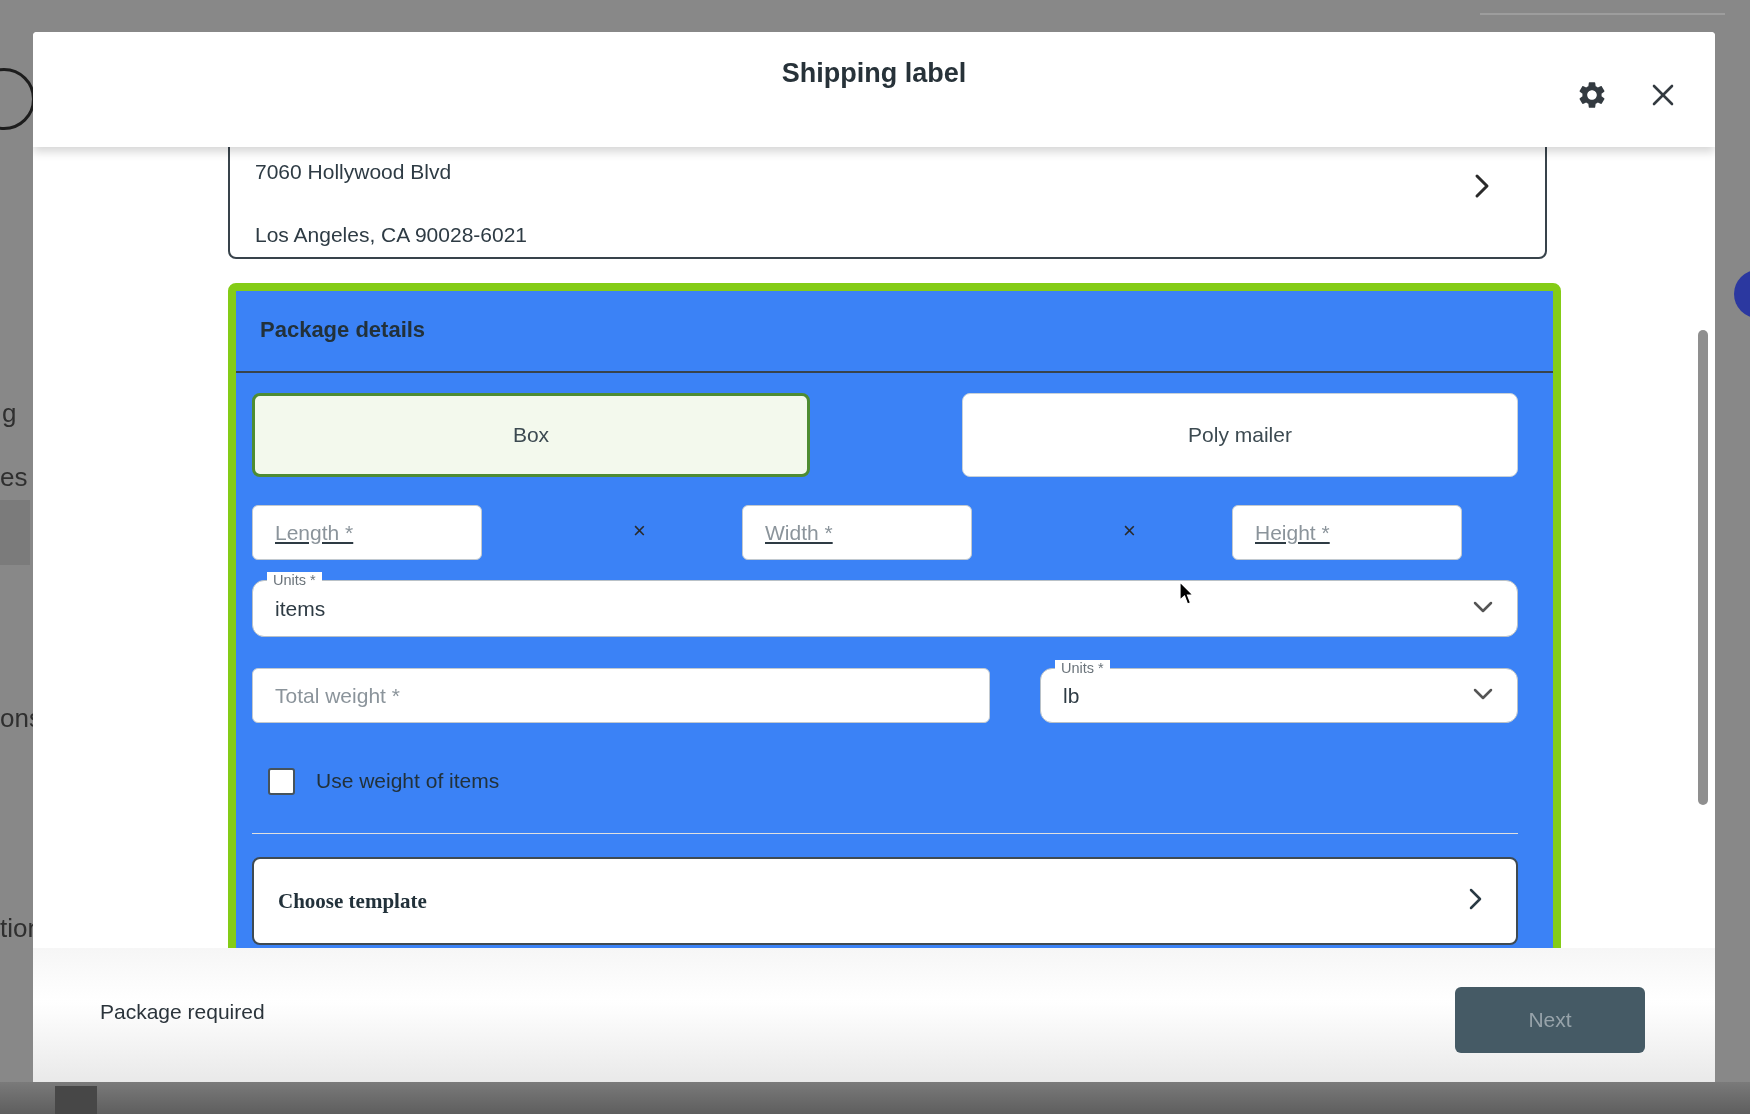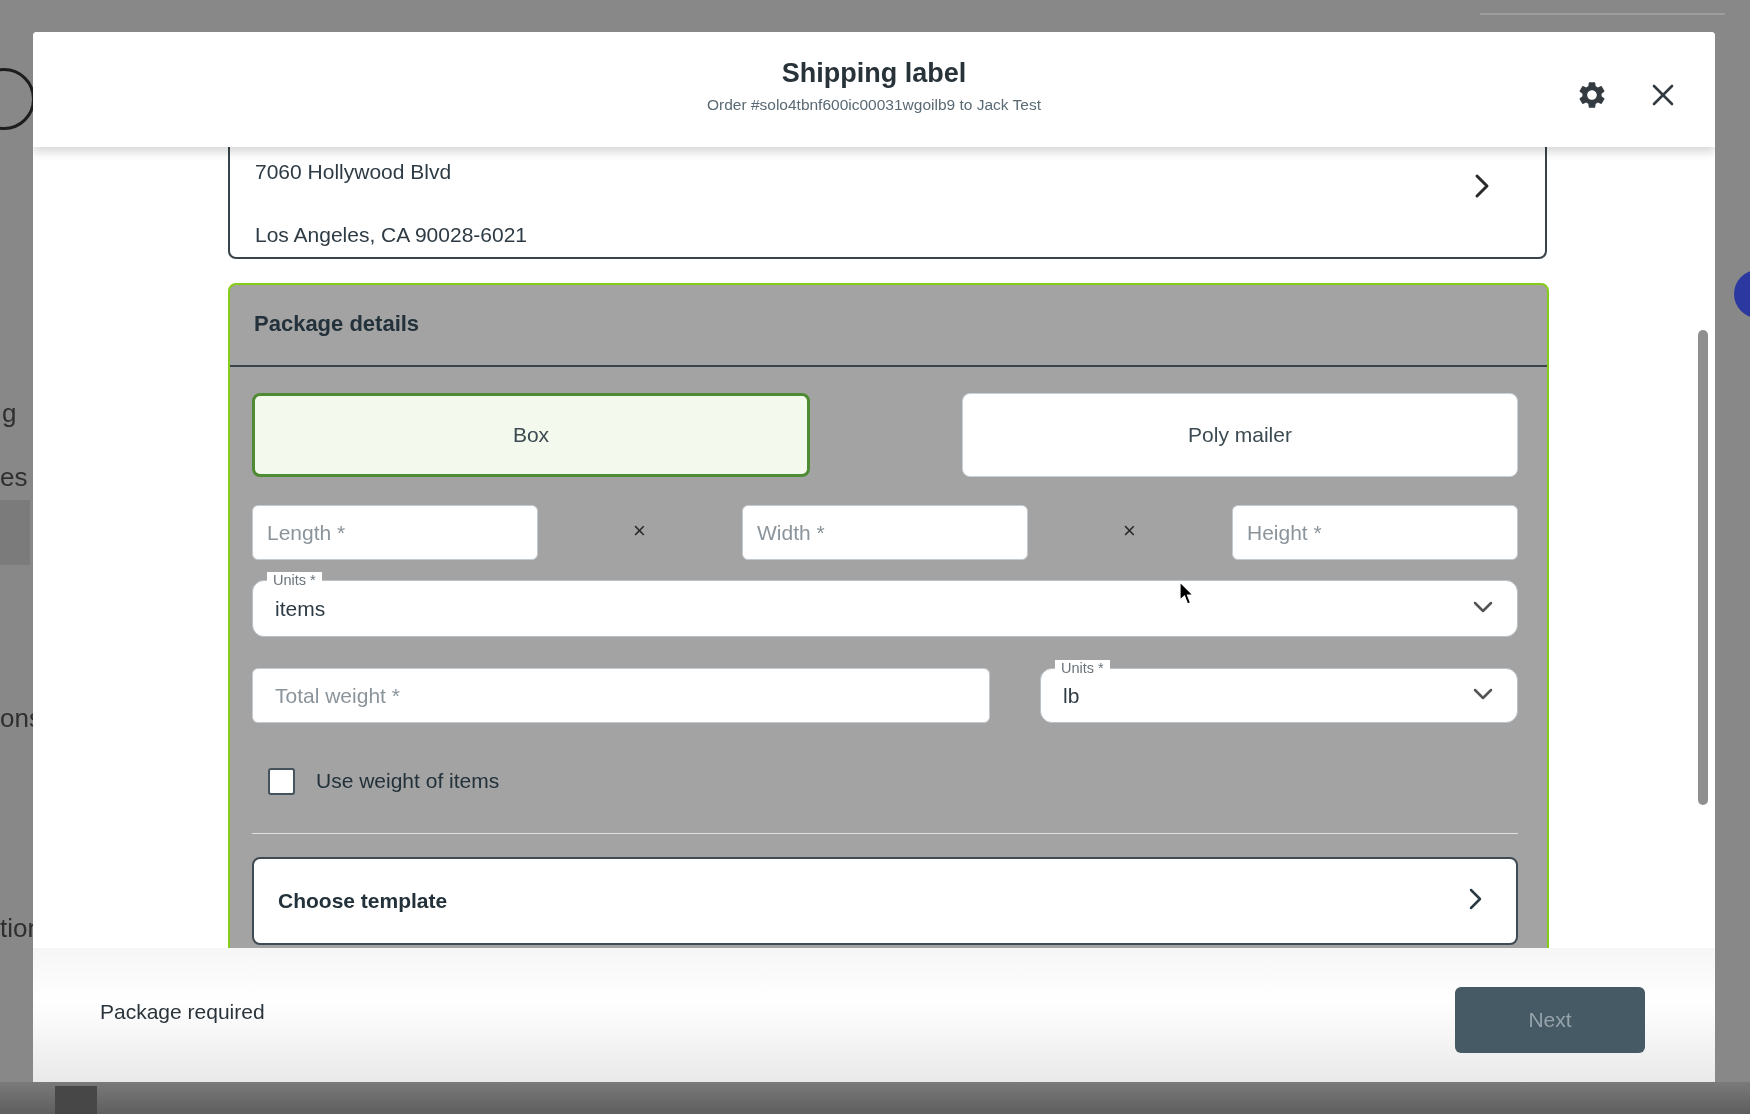--- a/index.html
+++ b/index.html
@@ -31,32 +31,32 @@
   .close-btn{left:1608px;top:43px;}
 
   
   .address-card{left:195px;top:70px;width:1315px;height:153px;border:2px solid #38434b;border-radius:8px;background:#fff;z-index:1;}
   .address-line{left:222px;font-size:21px;color:#2e3b44;z-index:2;}
   .addr1{top:128px;}
   .addr2{top:163px;margin-top:28px;}
   .addr-chevron{left:1440px;top:140px;z-index:2;}
 
   
-  .pkg-card{left:195px;top:251px;width:1317px;height:680px;border:2px solid #84cc16;border-radius:8px;background:#a3a3a3;z-index:1;}
+  .pkg-card{left:195px;top:251px;width:1317px;height:680px;border:8px solid #84cc16;border-radius:8px;background:#3b82f6;z-index:1;}
   .pkg-card-header{left:0;top:0;width:100%;height:80px;border-bottom:2px solid #38434b;}
   .pkg-title{left:24px;top:26px;font-size:22px;font-weight:700;color:#22313a;}
 
   .type-btn{top:361px;height:84px;border-radius:8px;display:flex;align-items:center;justify-content:center;
     font-size:21px;color:#3c4a51;cursor:pointer;z-index:2;box-sizing:border-box;}
   .type-box{left:219px;width:558px;border:3px solid #4e8c33;background:#f3f9ed;}
   .type-poly{left:929px;width:556px;border:1.5px solid #c7d1d9;background:#fff;}
 
-  .dim-input{top:473px;width:286px;height:55px;z-index:2;box-sizing:border-box;
-    border:1.5px solid #c2c9cf;border-radius:6px;padding:0 0 0 14px;font-size:21px;color:#2e3b44;outline:none;
-    font-family:"Liberation Sans","DejaVu Sans",sans-serif;}
+  .dim-input{top:473px;width:230px;height:55px;z-index:2;box-sizing:border-box;
+    border:1.5px solid #c2c9cf;border-radius:6px;padding:0 0 0 22px;font-size:21px;color:#2e3b44;outline:none;
+    font-family:"Liberation Sans","DejaVu Sans",sans-serif;text-decoration:underline;}
   .dim-input::placeholder{color:#8b949b;opacity:1;}
   .dim-len{left:219px;} .dim-wid{left:709px;} .dim-hei{left:1199px;}
   .dim-sep{top:486px;font-size:22px;color:#2a2a2a;z-index:2;}
   .sep1{left:600px;} .sep2{left:1090px;}
 
   .select-box{border:1.5px solid #b9c1c7;border-radius:12px;background:#fff;z-index:2;box-sizing:border-box;cursor:pointer;}
   .sel-dimunits{left:219px;top:548px;width:1266px;height:57px;}
   .sel-wtunits{left:1007px;top:636px;width:478px;height:55px;}
   .float-label{position:absolute;top:-9px;left:14px;background:#fff;padding:0 6px;font-size:14.5px;color:#6a737a;}
   .select-value{position:absolute;left:22px;top:50%;transform:translateY(-50%);font-size:21px;color:#2e3b44;}
@@ -67,21 +67,21 @@
     font-family:"Liberation Sans","DejaVu Sans",sans-serif;}
   .weight-input::placeholder{color:#8b949b;opacity:1;}
 
   .checkbox{left:235px;top:736px;width:23px;height:23px;border:2px solid #46535c;border-radius:3px;background:#fff;z-index:2;cursor:pointer;}
   .checkbox-label{left:283px;top:737px;font-size:21px;color:#22313a;z-index:2;}
 
   .divider{left:219px;top:801px;width:1266px;height:1px;background:#e0e0e0;z-index:2;}
 
   .template-row{left:219px;top:825px;width:1266px;height:88px;border:2px solid #3f4a52;border-radius:8px;background:#fff;
     z-index:2;cursor:pointer;box-sizing:border-box;}
-  .template-label{position:absolute;left:24px;top:50%;transform:translateY(-50%);font-size:21px;font-weight:700;color:#22313a;}
+  .template-label{position:absolute;left:24px;top:50%;transform:translateY(-50%);font-size:21px;font-weight:700;color:#22313a;font-family:Liberation Serif, serif;}
   .template-chevron{position:absolute;right:32px;top:50%;transform:translateY(-50%);}
 
   .scrollbar{left:1665px;top:298px;width:10px;height:475px;background:#8f8f8f;border-radius:5px;z-index:8;cursor:pointer;}
 
   
   .modal-footer{left:0;top:916px;width:1682px;height:134px;z-index:6;
     background:linear-gradient(180deg,#f6f6f6 0%,#ffffff 40%,#e9e9e9 100%);}
   .footer-status{left:67px;top:52px;font-size:21px;color:#2b343b;}
   .next-btn{left:1422px;top:39px;width:190px;height:66px;background:#455a65;border-radius:6px;
     display:flex;align-items:center;justify-content:center;font-size:21px;font-weight:500;color:#97a3aa;cursor:pointer;}
@@ -159,21 +159,20 @@
     <div class="template-label">Choose template</div>
     <div class="template-chevron">
       <svg width="16" height="26" viewBox="0 0 16 26">
           <polyline points="3,4 12,13 3,22" fill="none" stroke="#2a3a44" stroke-width="2.5" stroke-linecap="round" stroke-linejoin="round"></polyline>
         </svg>
     </div>
   </div>
 
   <div class="abs modal-header">
     <div class="abs modal-title">Shipping label</div>
-    <div class="abs modal-subtitle">Order #solo4tbnf600ic00031wgoilb9 to Jack Test</div>
     <div class="abs icon-btn gear-btn">
       <span>
         <svg width="32" height="32" viewBox="0 0 24 24" fill="#333a40">
             <path d="M19.14,12.94c0.04-0.3,0.06-0.61,0.06-0.94c0-0.32-0.02-0.64-0.07-0.94l2.03-1.58c0.18-0.14,0.23-0.41,0.12-0.61l-1.92-3.32c-0.12-0.22-0.37-0.29-0.59-0.22l-2.39,0.96c-0.5-0.38-1.03-0.7-1.62-0.94L14.4,2.81c-0.04-0.24-0.24-0.41-0.48-0.41h-3.84c-0.24,0-0.43,0.17-0.47,0.41L9.25,5.35C8.66,5.59,8.12,5.92,7.63,6.29L5.24,5.33c-0.22-0.08-0.47,0-0.59,0.22L2.74,8.87C2.62,9.08,2.66,9.34,2.86,9.48l2.03,1.58C4.84,11.36,4.8,11.69,4.8,12s0.02,0.64,0.07,0.94l-2.03,1.58c-0.18,0.14-0.23,0.41-0.12,0.61l1.92,3.32c0.12,0.22,0.37,0.29,0.59,0.22l2.39-0.96c0.5,0.38,1.03,0.7,1.62,0.94l0.36,2.54c0.05,0.24,0.24,0.41,0.48,0.41h3.84c0.24,0,0.44-0.17,0.47-0.41l0.36-2.54c0.59-0.24,1.13-0.56,1.62-0.94l2.39,0.96c0.22,0.08,0.47,0,0.59-0.22l1.92-3.32c0.12-0.22,0.07-0.47-0.12-0.61L19.14,12.94z M12,15.6c-1.98,0-3.6-1.62-3.6-3.6s1.62-3.6,3.6-3.6s3.6,1.62,3.6,3.6S13.98,15.6,12,15.6z"></path>
           </svg>
       </span>
     </div>
     <div class="abs icon-btn close-btn">
       <span>
         <svg width="30" height="30" viewBox="0 0 30 30">

